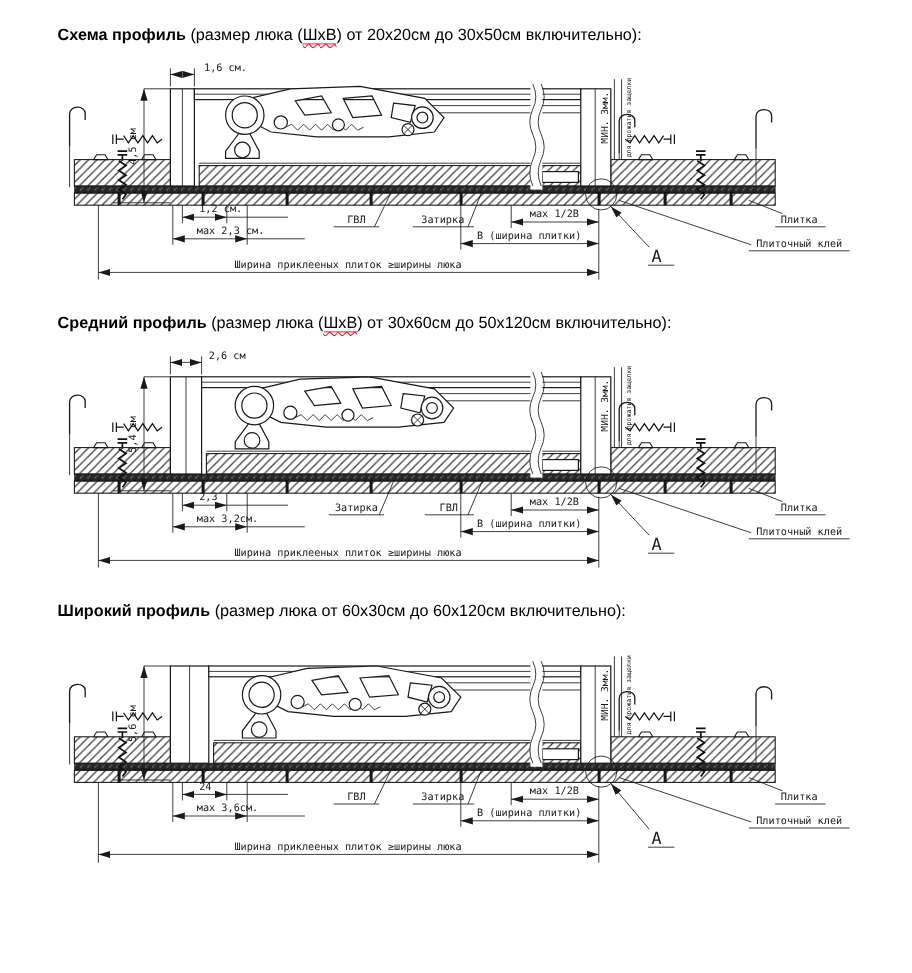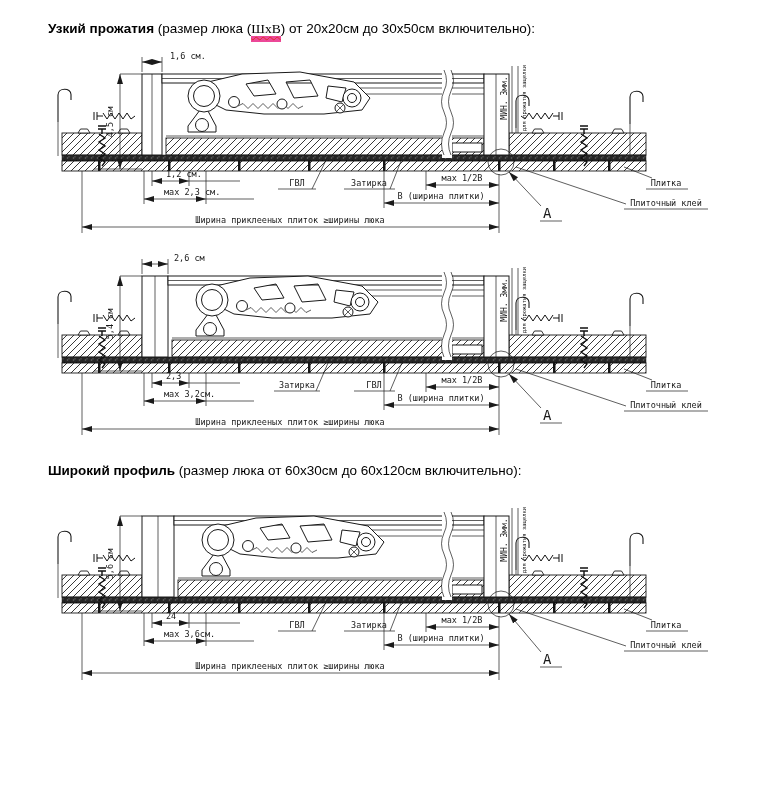--- a/index.html
+++ b/index.html
@@ -1,20 +1,20 @@
 <!DOCTYPE html>
 <html><head>
 <meta charset="utf-8">
 <style>
   html,body{margin:0;padding:0;background:#fff;}
   body{width:760px;height:811px;font-family:"Liberation Sans",sans-serif;color:#000;overflow:hidden;}
   .doc{padding:20px 0 0 48px;}
   .h{margin:0 0 10px 0;font-size:13.5px;line-height:1.35;}
   .h b{font-weight:700;}
-  .shxv{border-bottom:6px solid #ec4899;text-decoration:underline wavy #d93025;text-decoration-thickness:1px;text-underline-offset:3px;font-family:Liberation Serif, serif;}
+  .shxv{border-bottom:1px solid #ec4899;text-decoration:underline wavy #d93025;text-decoration-thickness:1px;text-underline-offset:3px;}
   svg.diagram{display:block;margin:2px 0 6px 6px;}
   .part{fill:#fff;stroke:#1a1a1a;stroke-width:1;}
   .thin{stroke:#1a1a1a;stroke-width:0.7;fill:none;}
   .dim{stroke:#1a1a1a;stroke-width:0.7;fill:none;}
   .hatched{fill:url(#hatch);stroke:#1a1a1a;stroke-width:0.9;}
   .joint{fill:#161616;}
   .lbl{font:8.5px "DejaVu Sans Mono",monospace;fill:#1a1a1a;}
   .lblsm{font:5.5px "DejaVu Sans Mono",monospace;fill:#1a1a1a;}
   .lblbig{font:14px "DejaVu Sans Mono",monospace;fill:#1a1a1a;}
 </style>
@@ -60,21 +60,21 @@
       <circle cx="0" cy="0" r="10.5" class="part"></circle>
       <circle cx="136" cy="12" r="5" class="part"></circle>
       <path class="thin" d="M132.5,8.5 l7,7 M139.5,8.5 l-7,7"></path>
     </g>
   </defs>
 </svg>
 
 <div class="doc">
 
 
-  <p class="h"><b>Узкий прожатия</b><span> (размер люка (</span><span class="shxv">ШхВ</span><span>) от 20х20см до 30х50см включительно):</span></p>
+  <p class="h"><b>Схема профиль</b><span> (размер люка (</span><span class="shxv">ШхВ</span><span>) от 20х20см до 30х50см включительно):</span></p>
 
   <svg class="diagram" width="695" height="196" viewBox="0 0 695 196">
 
     <rect x="8" y="85" width="80" height="22" class="hatched"></rect>
     <rect x="112" y="90" width="318" height="17" class="hatched"></rect>
     <rect x="455" y="85" width="137" height="22" class="hatched"></rect>
     <rect x="8" y="107" width="584" height="6" fill="url(#glue)" stroke="#1a1a1a" stroke-width="0.5"></rect>
     <rect x="8" y="113" width="584" height="10" class="hatched"></rect>
     <g>
       <rect class="joint" x="44" y="112" width="2.5" height="11"></rect>
@@ -172,20 +172,21 @@
     <line x1="486" y1="173" x2="508" y2="173" class="thin"></line>
 
     <text x="612" y="138" text-anchor="middle" class="lbl">Плитка</text>
     <line x1="592" y1="141" x2="634" y2="141" class="thin"></line>
       <line x1="598" y1="130" x2="570" y2="119" class="thin"></line>
     <text x="612" y="158" text-anchor="middle" class="lbl">Плиточный клей</text>
     <line x1="570" y1="161" x2="654" y2="161" class="thin"></line>
       <line x1="572" y1="156" x2="462" y2="119" class="thin"></line>
   </svg>
 
+  <p class="h" style="margin-top:16px"><b>Средний профиль</b><span> (размер люка (</span><span class="shxv">ШхВ</span><span>) от 30х60см до 50х120см включительно):</span></p>
 
   <svg class="diagram" width="695" height="196" viewBox="0 0 695 196">
     <rect x="8" y="85" width="80" height="22" class="hatched"></rect>
     <rect x="118" y="90" width="312" height="17" class="hatched"></rect>
     <rect x="455" y="85" width="137" height="22" class="hatched"></rect>
     <rect x="8" y="107" width="584" height="6" fill="url(#glue)" stroke="#1a1a1a" stroke-width="0.5"></rect>
     <rect x="8" y="113" width="584" height="10" class="hatched"></rect>
     <g>
       <rect class="joint" x="44" y="112" width="2.5" height="11"></rect>
         <rect class="joint" x="114" y="112" width="2.5" height="11"></rect>

